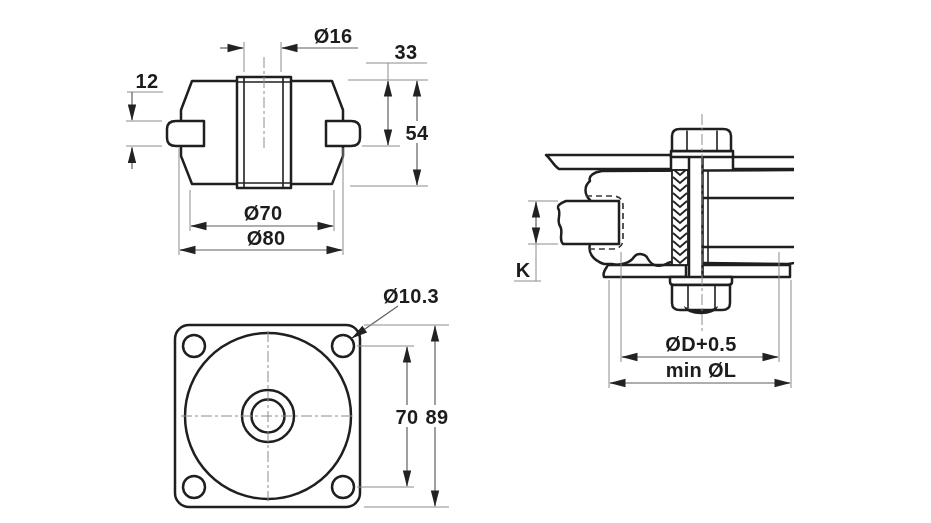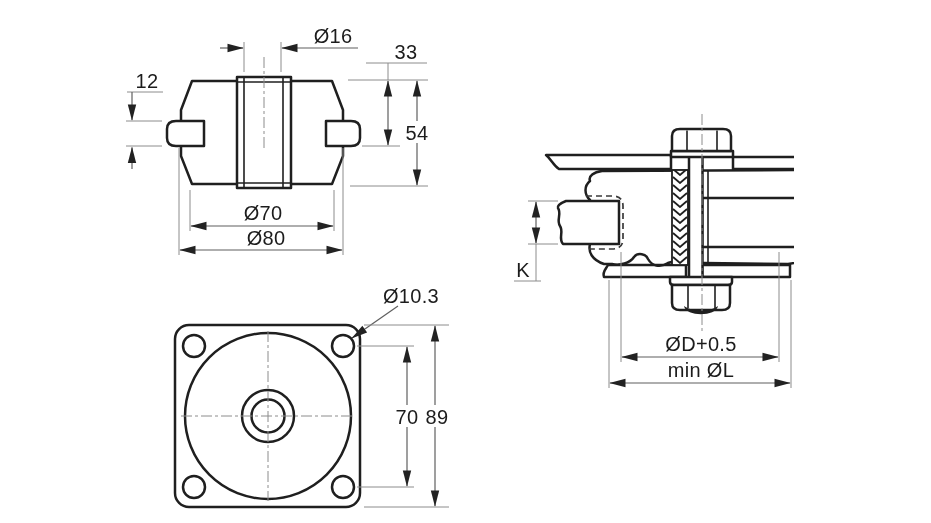--- a/index.html
+++ b/index.html
@@ -1,17 +1,17 @@
 <!DOCTYPE html>
 <html><head>
 <meta charset="utf-8">
 <style>
   html,body{margin:0;padding:0;background:#ffffff;}
   .stage{position:relative;width:794px;height:523px;background:#ffffff;overflow:hidden;
-         font-family:"Liberation Sans", sans-serif;}
+         font-family:"Liberation Sans", sans-serif;font-weight:bold;}
   svg{display:block}
   text.dim{font-family:"Liberation Sans", sans-serif;font-size:20px;fill:#1c1c1c;letter-spacing:.3px;}
   .thin{stroke:#8c8c8c;stroke-width:1;fill:none;}
   .dimln{stroke:#5f5f5f;stroke-width:1.2;fill:none;}
   .out{stroke:#1f1f1f;stroke-width:2.5;fill:none;stroke-linejoin:round;}
   .out-w{stroke:#1f1f1f;stroke-width:2.5;fill:#ffffff;stroke-linejoin:round;}
   .in1{stroke:#1f1f1f;stroke-width:1.6;fill:none;}
   .cl{stroke:#8c8c8c;stroke-width:1;fill:none;stroke-dasharray:11 3 3 3;}
   .hid{stroke:#3a3a3a;stroke-width:1.7;fill:none;stroke-dasharray:6 4;stroke-linejoin:round;}
 </style>

